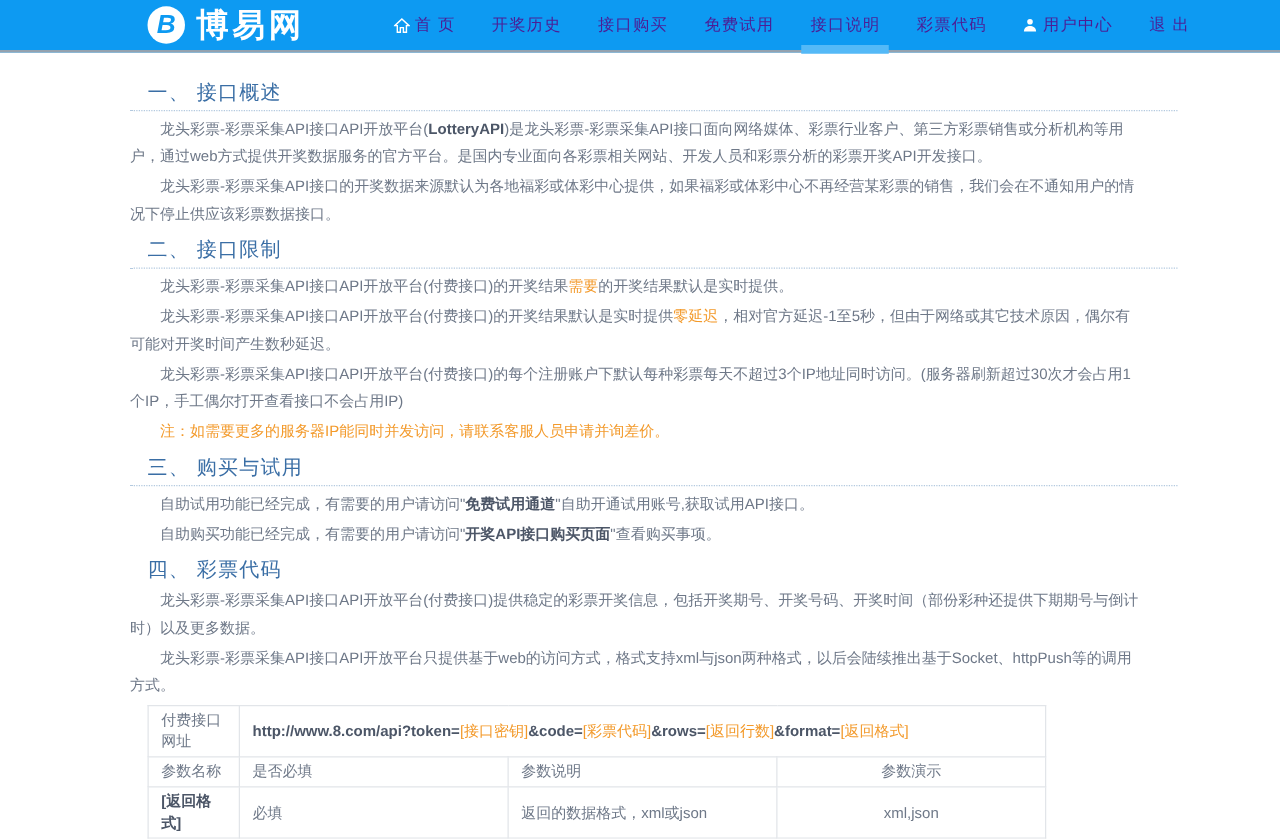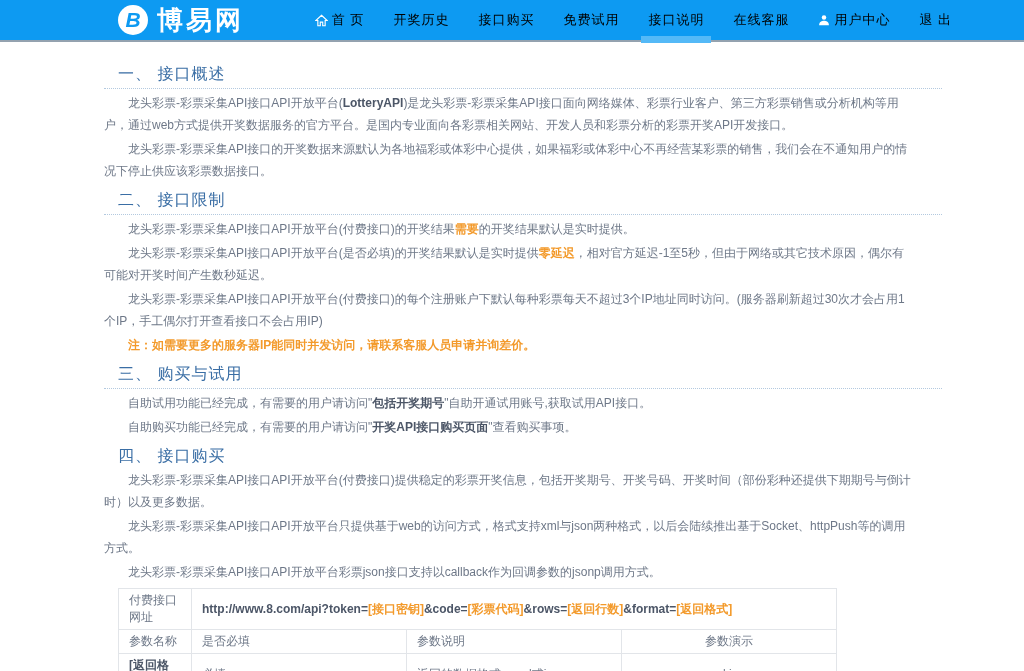--- a/index.html
+++ b/index.html
@@ -19,21 +19,21 @@
   }
   .logo { display: flex; align-items: center; gap: 9px; margin-left: 118px; cursor: pointer; }
   .logo-circle {
     width: 30px; height: 30px; background: #ffffff; border-radius: 50%;
     color: #0d9af2; font-weight: 800; font-size: 21px; font-style: italic;
     display: flex; align-items: center; justify-content: center;
   }
   .logo-text { color: #ffffff; font-size: 26px; font-weight: 700; letter-spacing: 3px; }
   .nav { margin-left: auto; margin-right: 72px; display: flex; align-items: center; gap: 29px; height: 42px; }
   .nav-item {
-    position: relative; color: #000000; font-size: 13px; letter-spacing: 1px;
+    position: relative; color: #4c1d95; font-size: 13px; letter-spacing: 1px;
     height: 42px; display: flex; align-items: center; gap: 4px;
     text-decoration: none; cursor: pointer; white-space: nowrap;
   }
   .nav-icon { display: flex; align-items: center; }
   .nav-icon svg { display: block; }
   .active-bar {
     position: absolute; left: 50%; transform: translateX(-50%);
     bottom: -2px; width: 70px; height: 7px; background: #54b9f7;
   }
 
@@ -44,21 +44,21 @@
     letter-spacing: 1px; margin: 8px 0 3px 14px;
   }
   .divider { border: none; border-top: 1px dotted #b3c9df; margin: 3px 0 3px 0; }
   .para {
     color: #6e7888; font-size: 12px; line-height: 22px;
     margin: 2px 0; text-indent: 2em; padding-right: 30px;
   }
   .para.note { color: #f39a2b; font-weight: 700; }
   .seg-bold { color: #4c5667; font-weight: 700; }
   .seg-dark { color: #4c5667; font-weight: 700; }
-  .seg-orange { color: #f39a2b; font-weight: 700; }
+  .seg-orange { color: #f39a2b; font-weight: 400; }
   .sec4 .section-title { margin-bottom: 1px; }
 
   
   .api-table {
     border-collapse: collapse; width: 719px; margin: 5px 0 0 14px;
     font-size: 12px; color: #6e7888; table-layout: fixed;
   }
   .api-table td {
     border: 1px solid #e2e5e9; padding: 3px 10px;
     line-height: 17px; vertical-align: middle; overflow: hidden;
@@ -93,21 +93,21 @@
       <span>接口购买</span>
     </a>
     <a class="nav-item">
       <span>免费试用</span>
     </a>
     <a class="nav-item">
       <span>接口说明</span>
       <span class="active-bar"></span>
     </a>
     <a class="nav-item">
-      <span>在线客服</span>
+      <span>彩票代码</span>
     </a>
     <a class="nav-item">
       <span class="nav-icon">
         <svg width="12" height="12" viewBox="0 0 16 16">
             <circle cx="8" cy="4.5" r="3" fill="#ffffff"></circle>
             <path d="M1.5 15 C1.5 10.5 5 9 8 9 C11 9 14.5 10.5 14.5 15 Z" fill="#ffffff"></path>
           </svg>
       </span>
       <span>用户中心</span>
     </a>
@@ -123,37 +123,36 @@
     <div class="section-title">一、 接口概述</div>
     <hr class="divider">
     <p class="para"><span>龙头彩票-彩票采集API接口API开放平台(</span><span class="seg-bold">LotteryAPI</span><span>)是龙头彩票-彩票采集API接口面向网络媒体、彩票行业客户、第三方彩票销售或分析机构等用户，通过web方式提供开奖数据服务的官方平台。是国内专业面向各彩票相关网站、开发人员和彩票分析的彩票开奖API开发接口。</span></p>
     <p class="para"><span>龙头彩票-彩票采集API接口的开奖数据来源默认为各地福彩或体彩中心提供，如果福彩或体彩中心不再经营某彩票的销售，我们会在不通知用户的情况下停止供应该彩票数据接口。</span></p>
   </div>
 
   <div class="section">
     <div class="section-title">二、 接口限制</div>
     <hr class="divider">
     <p class="para"><span>龙头彩票-彩票采集API接口API开放平台(付费接口)的开奖结果</span><span class="seg-orange">需要</span><span>的开奖结果默认是实时提供。</span></p>
-    <p class="para"><span>龙头彩票-彩票采集API接口API开放平台(是否必填)的开奖结果默认是实时提供</span><span class="seg-orange">零延迟</span><span>，相对官方延迟-1至5秒，但由于网络或其它技术原因，偶尔有可能对开奖时间产生数秒延迟。</span></p>
+    <p class="para"><span>龙头彩票-彩票采集API接口API开放平台(付费接口)的开奖结果默认是实时提供</span><span class="seg-orange">零延迟</span><span>，相对官方延迟-1至5秒，但由于网络或其它技术原因，偶尔有可能对开奖时间产生数秒延迟。</span></p>
     <p class="para"><span>龙头彩票-彩票采集API接口API开放平台(付费接口)的每个注册账户下默认每种彩票每天不超过3个IP地址同时访问。(服务器刷新超过30次才会占用1个IP，手工偶尔打开查看接口不会占用IP)</span></p>
     <p class="para note"><span class="seg-orange">注：如需要更多的服务器IP能同时并发访问，请联系客服人员申请并询差价。</span></p>
   </div>
 
   <div class="section">
     <div class="section-title">三、 购买与试用</div>
     <hr class="divider">
-    <p class="para"><span>自助试用功能已经完成，有需要的用户请访问"</span><span class="seg-bold">包括开奖期号</span><span>"自助开通试用账号,获取试用API接口。</span></p>
+    <p class="para"><span>自助试用功能已经完成，有需要的用户请访问"</span><span class="seg-bold">免费试用通道</span><span>"自助开通试用账号,获取试用API接口。</span></p>
     <p class="para"><span>自助购买功能已经完成，有需要的用户请访问"</span><span class="seg-bold">开奖API接口购买页面</span><span>"查看购买事项。</span></p>
   </div>
 
   <div class="section sec4">
-    <div class="section-title">四、 接口购买</div>
+    <div class="section-title">四、 彩票代码</div>
     <p class="para"><span>龙头彩票-彩票采集API接口API开放平台(付费接口)提供稳定的彩票开奖信息，包括开奖期号、开奖号码、开奖时间（部份彩种还提供下期期号与倒计时）以及更多数据。</span></p>
     <p class="para"><span>龙头彩票-彩票采集API接口API开放平台只提供基于web的访问方式，格式支持xml与json两种格式，以后会陆续推出基于Socket、httpPush等的调用方式。</span></p>
-    <p class="para"><span>龙头彩票-彩票采集API接口API开放平台彩票json接口支持以callback作为回调参数的jsonp调用方式。</span></p>
   </div>
 
   <table class="api-table">
     <tbody>
         <tr>
       <td class="col-name">付费接口网址</td>
       <td class="url-cell" colspan="3"><span class="seg-dark">http://www.8.com/api?token=</span><span class="seg-orange">[接口密钥]</span><span class="seg-dark">&amp;code=</span><span class="seg-orange">[彩票代码]</span><span class="seg-dark">&amp;rows=</span><span class="seg-orange">[返回行数]</span><span class="seg-dark">&amp;format=</span><span class="seg-orange">[返回格式]</span></td>
     </tr>
     <tr>
       <td class="col-name">参数名称</td>

